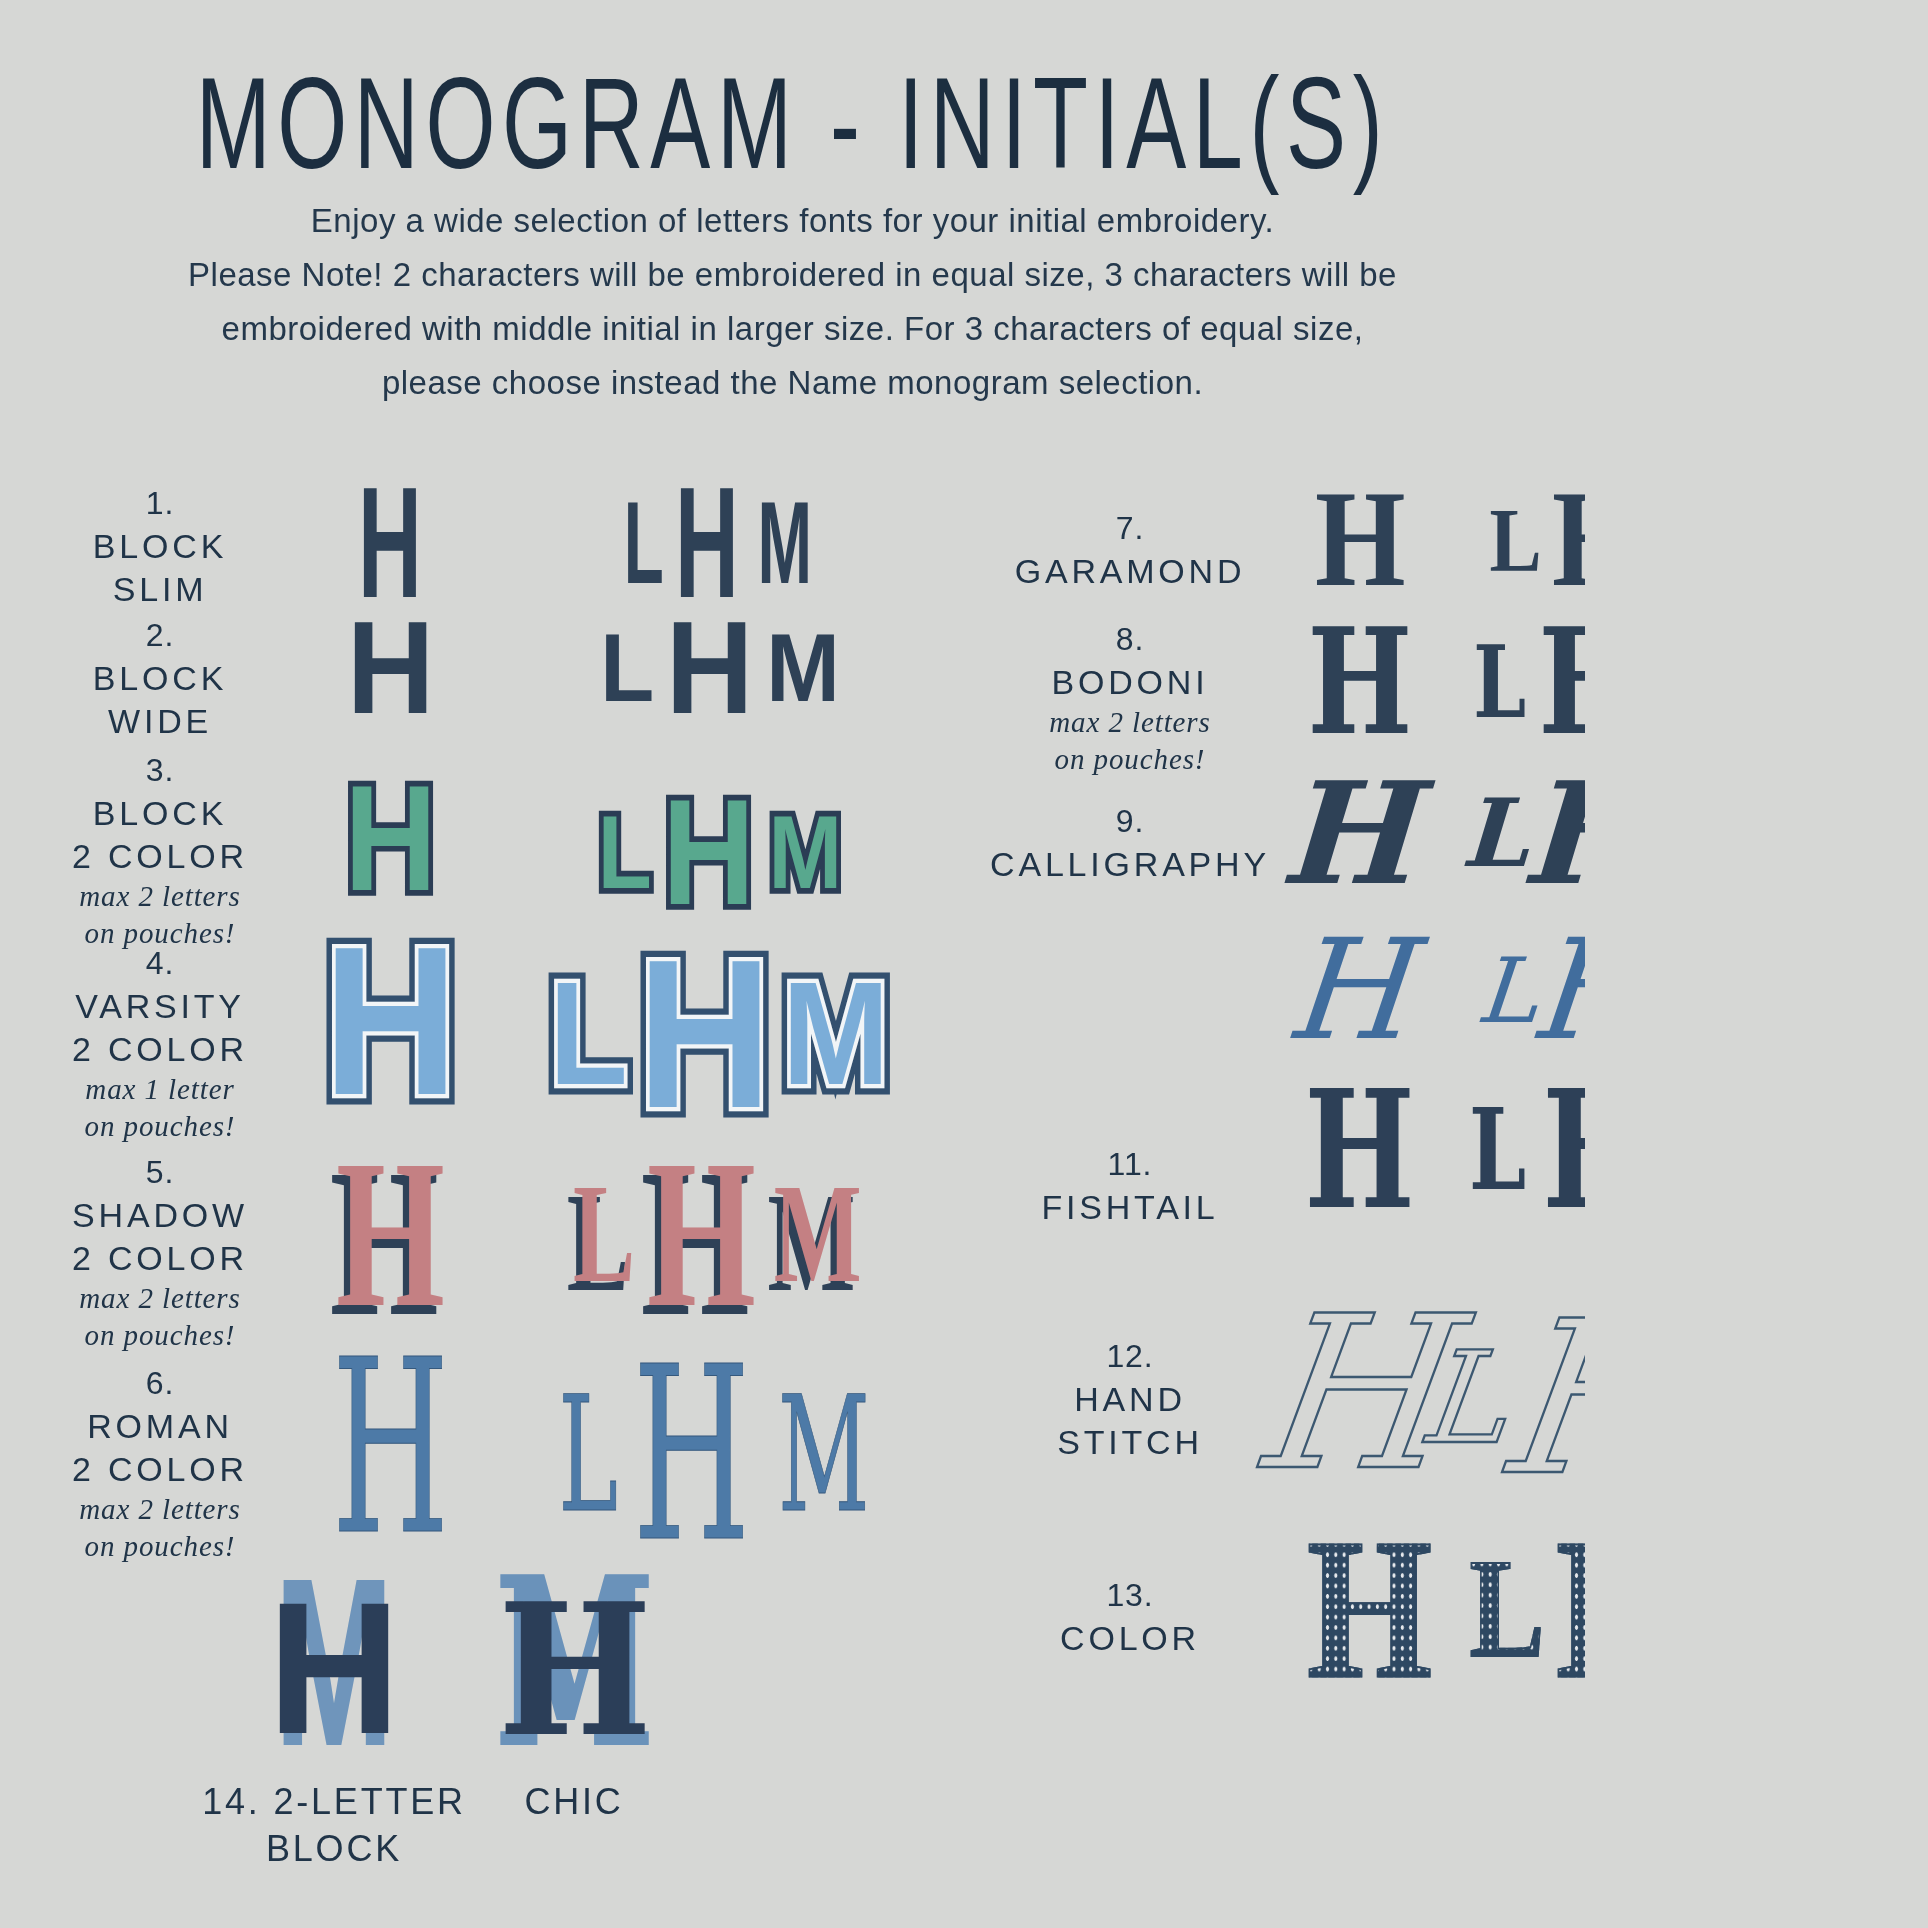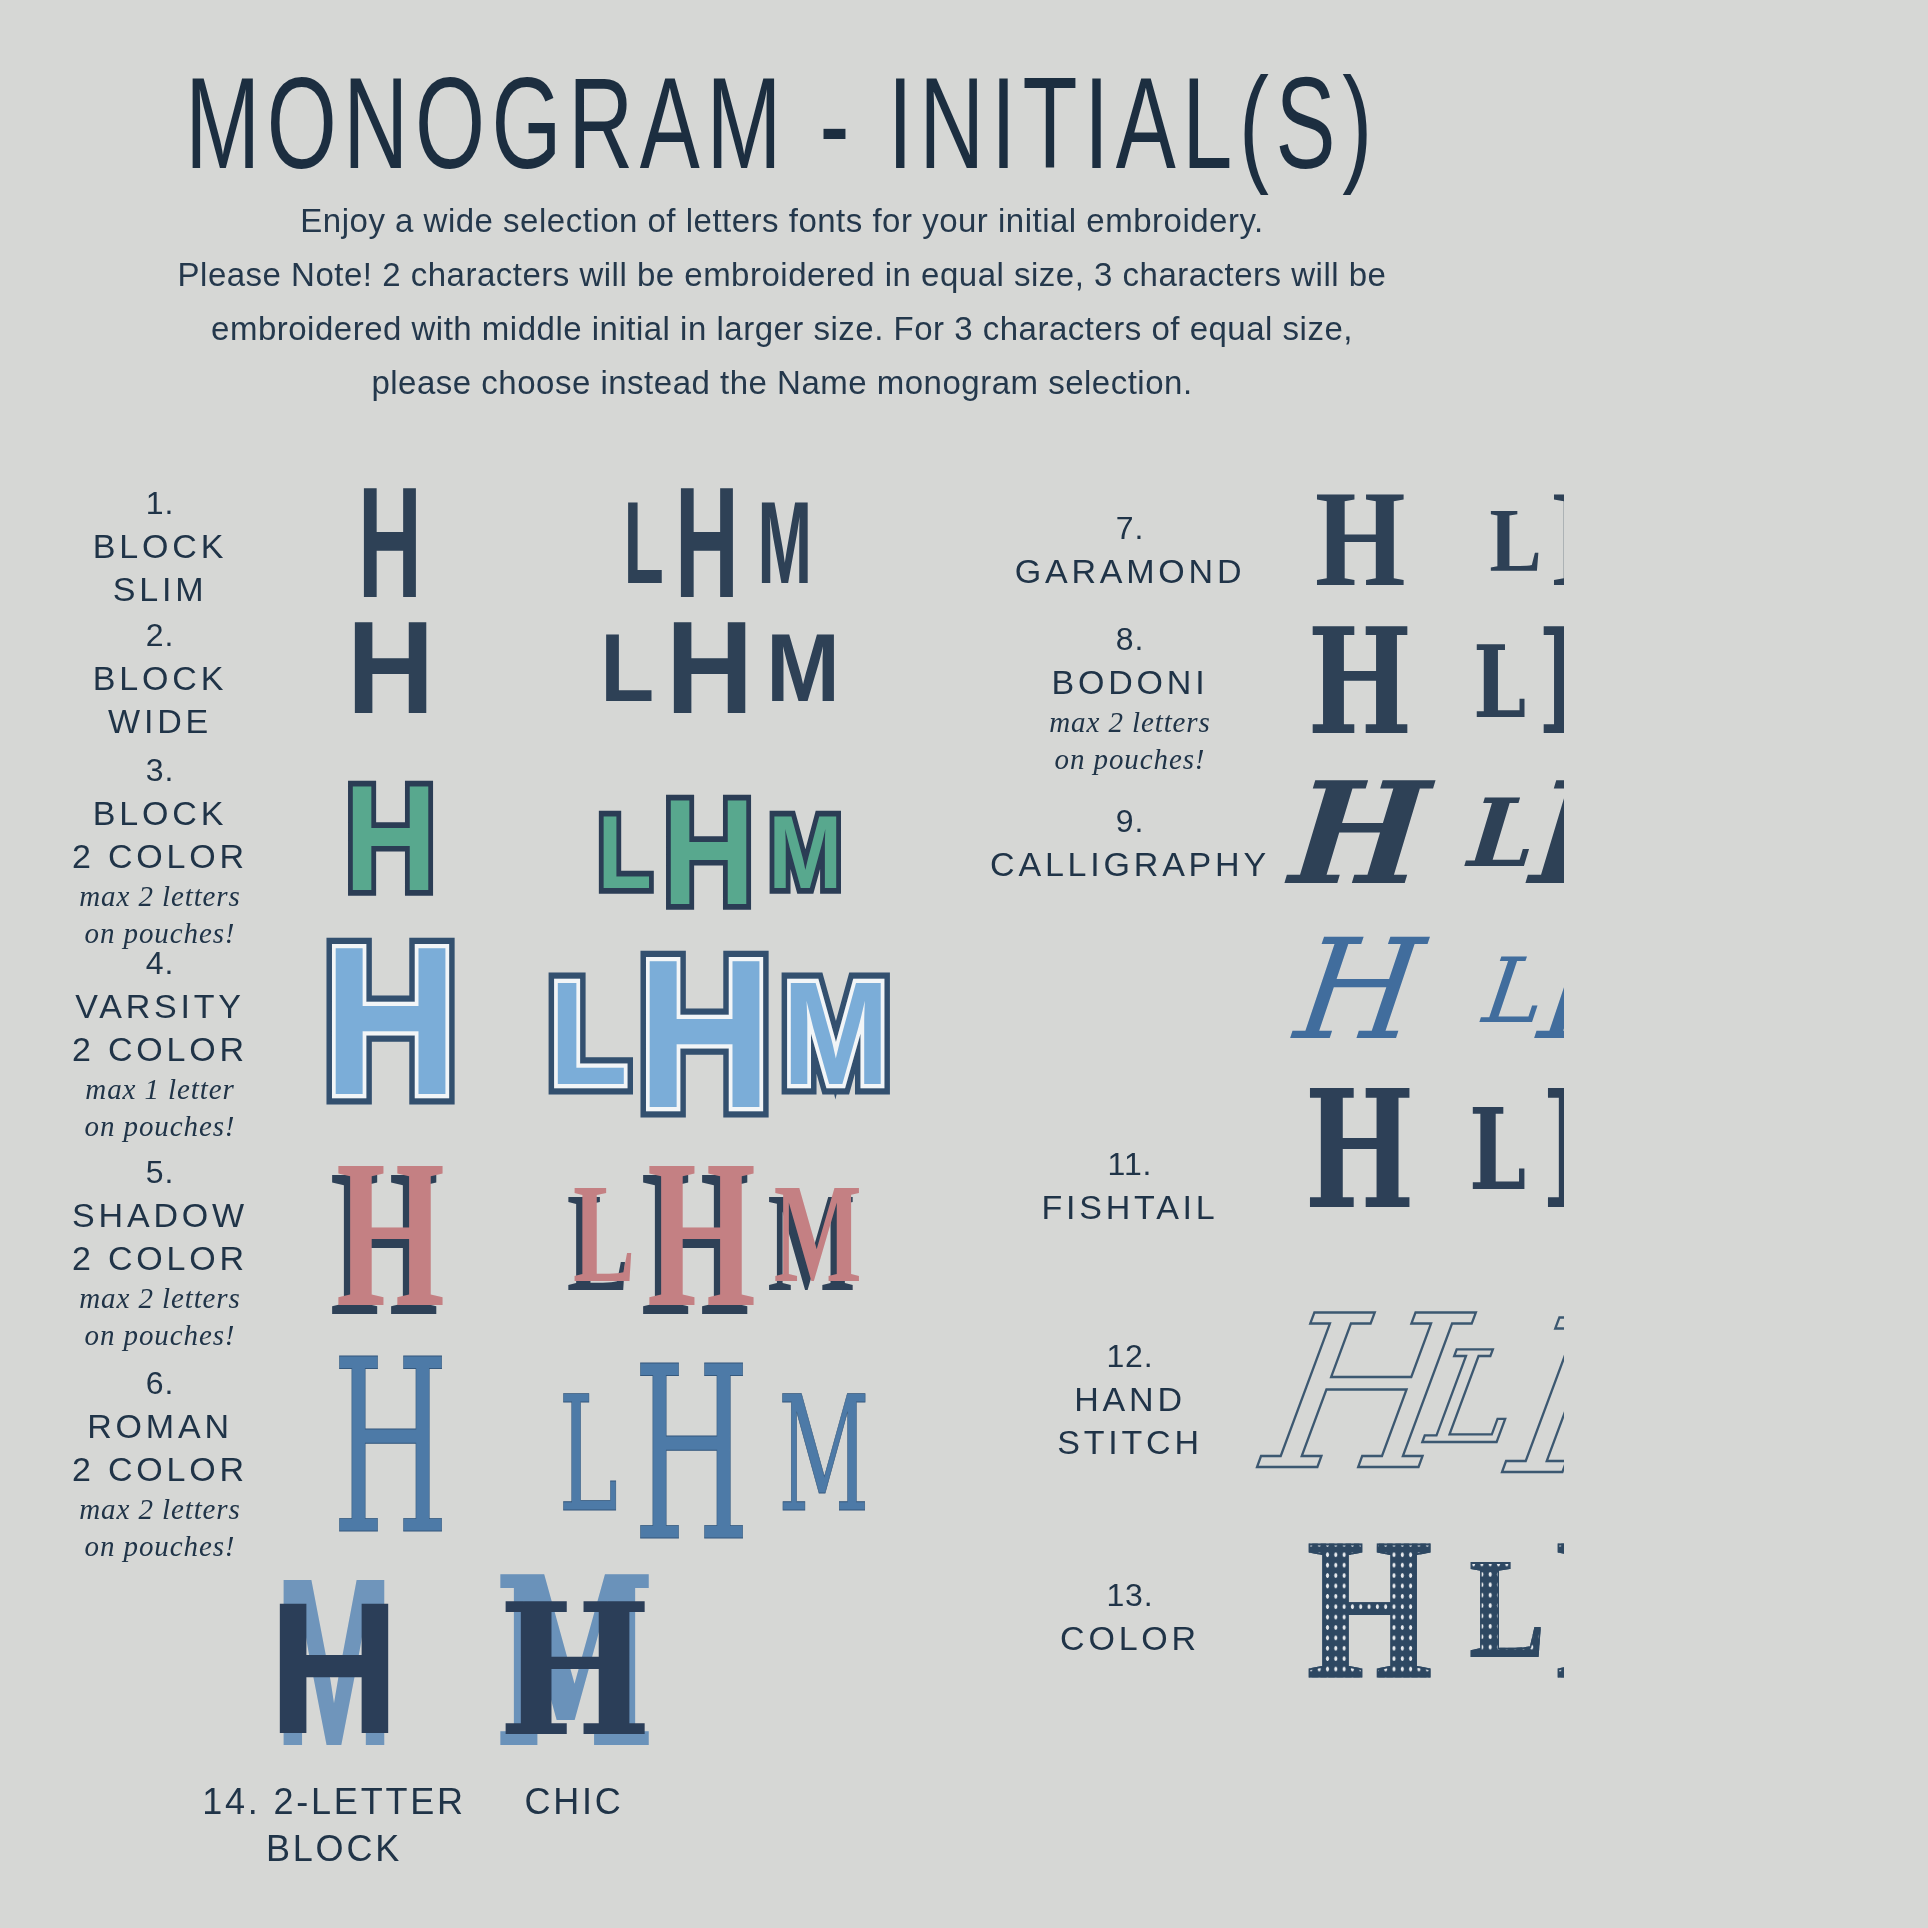--- a/index.html
+++ b/index.html
@@ -1,17 +1,17 @@
 <!DOCTYPE html>
 <html style="font-size:15px"><head>
 <meta charset="utf-8">
 <style>
   html,body{margin:0;padding:0;background:#d6d7d5;}
   .canvas{position:relative;width:1564px;height:1928px;background:#d6d7d5;overflow:hidden;
-          font-family:"Liberation Sans",sans-serif;}
+          font-family:"Liberation Sans",sans-serif;padding-left:21px;}
 
   
   .title{position:absolute;top:49px;left:0;right:0;text-align:center;
          font-family:"Liberation Sans",sans-serif;font-weight:400;font-size:90px;
          letter-spacing:6.6px;color:#1c2e40;transform:scaleY(1.45);transform-origin:center top;}
   .desc{position:absolute;top:194px;left:0;right:0;text-align:center;
         font-size:33px;line-height:54px;letter-spacing:0.5px;color:#24384c;}
 
   
   .flabel{position:absolute;width:282px;text-align:center;color:#203448;}

